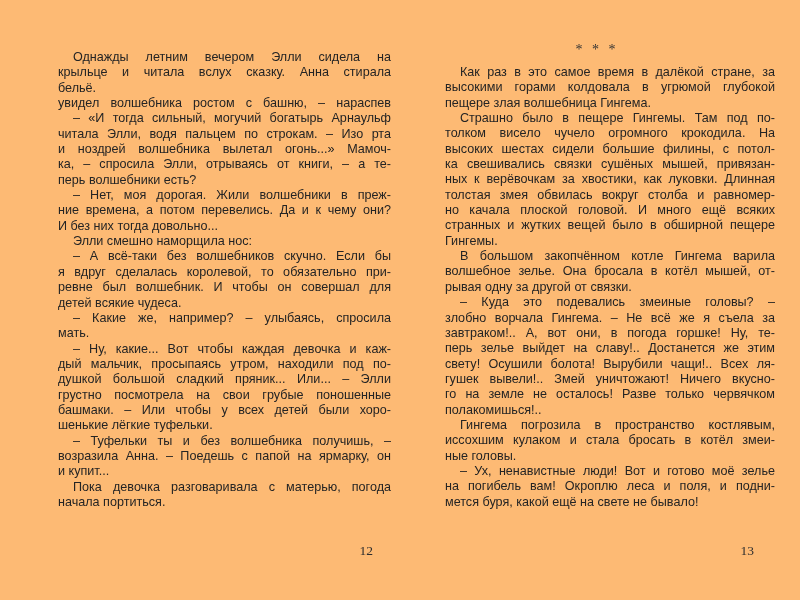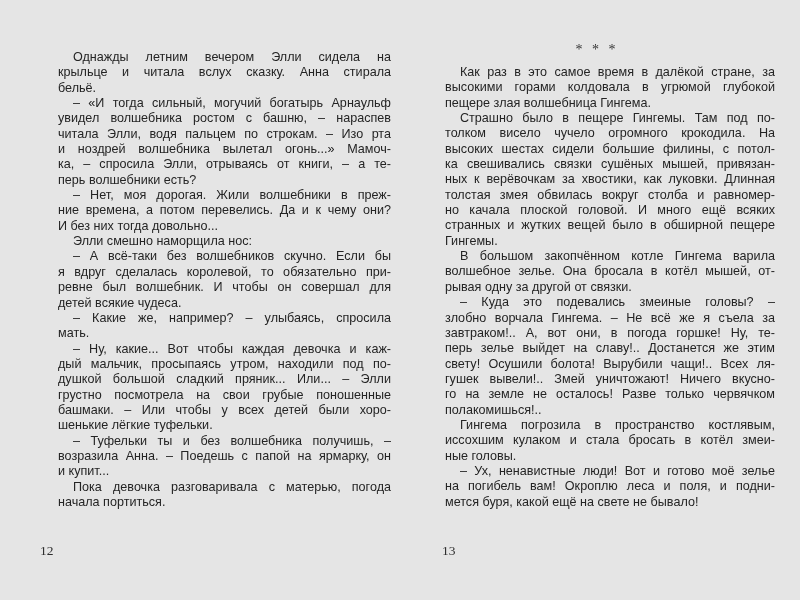--- a/index.html
+++ b/index.html
@@ -9,21 +9,21 @@
     height: 600px;
     background: #ffffff;
     overflow: hidden;
   }
   #spread {
     position: relative;
     width: 800px;
     height: 600px;
     font-family: "Liberation Sans", "DejaVu Sans", sans-serif;
     color: #242424;
-    background: #e5e5e5;
+    background: #fdba74;
   }
   .page-body {
     position: absolute;
     font-size: 12.6px;
     line-height: 15.35px;
   }
   #left-body  { left: 58px;  top: 50px; width: 333px; }
   #right-body { left: 445px; top: 65px; width: 330px; }
   .para { margin: 0; }
   .line {
@@ -46,39 +46,39 @@
     letter-spacing: 3px;
     color: #333333;
     transform: translateX(-13px);
   }
   .page-number {
     position: absolute;
     top: 543px;
     font-family: "Liberation Serif", "DejaVu Serif", serif;
     font-size: 13.5px;
     color: #2e2e2e;
-    text-align: left;
+    text-align: right;
   }
   #num-left  { left: 58px;  width: 333px; transform: translateX(-18px); }
-  #num-right { left: 463px; width: 330px; transform: translateX(-21px); }
+  #num-right { left: 445px; width: 330px; transform: translateX(-21px); }
 </style>
 </head>
 <body>
 
 <div id="spread">
 
   <div id="left-body" class="page-body">
       <div class="para">
         <div class="line first">Однажды летним вечером Элли сидела на</div>
         <div class="line">крыльце и читала вслух сказку. Анна стирала</div>
         <div class="line last">бельё.</div>
       </div>
       <div class="para">
+        <div class="line">увидел волшебника ростом с башню, – нараспев</div>
         <div class="line first">– «И тогда сильный, могучий богатырь Арнаульф</div>
-        <div class="line">увидел волшебника ростом с башню, – нараспев</div>
         <div class="line">читала Элли, водя пальцем по строкам. – Изо рта</div>
         <div class="line">и ноздрей волшебника вылетал огонь...» Мамоч-</div>
         <div class="line">ка, – спросила Элли, отрываясь от книги, – а те-</div>
         <div class="line last">перь волшебники есть?</div>
       </div>
       <div class="para">
         <div class="line first">– Нет, моя дорогая. Жили волшебники в преж-</div>
         <div class="line">ние времена, а потом перевелись. Да и к чему они?</div>
         <div class="line last">И без них тогда довольно...</div>
       </div>

